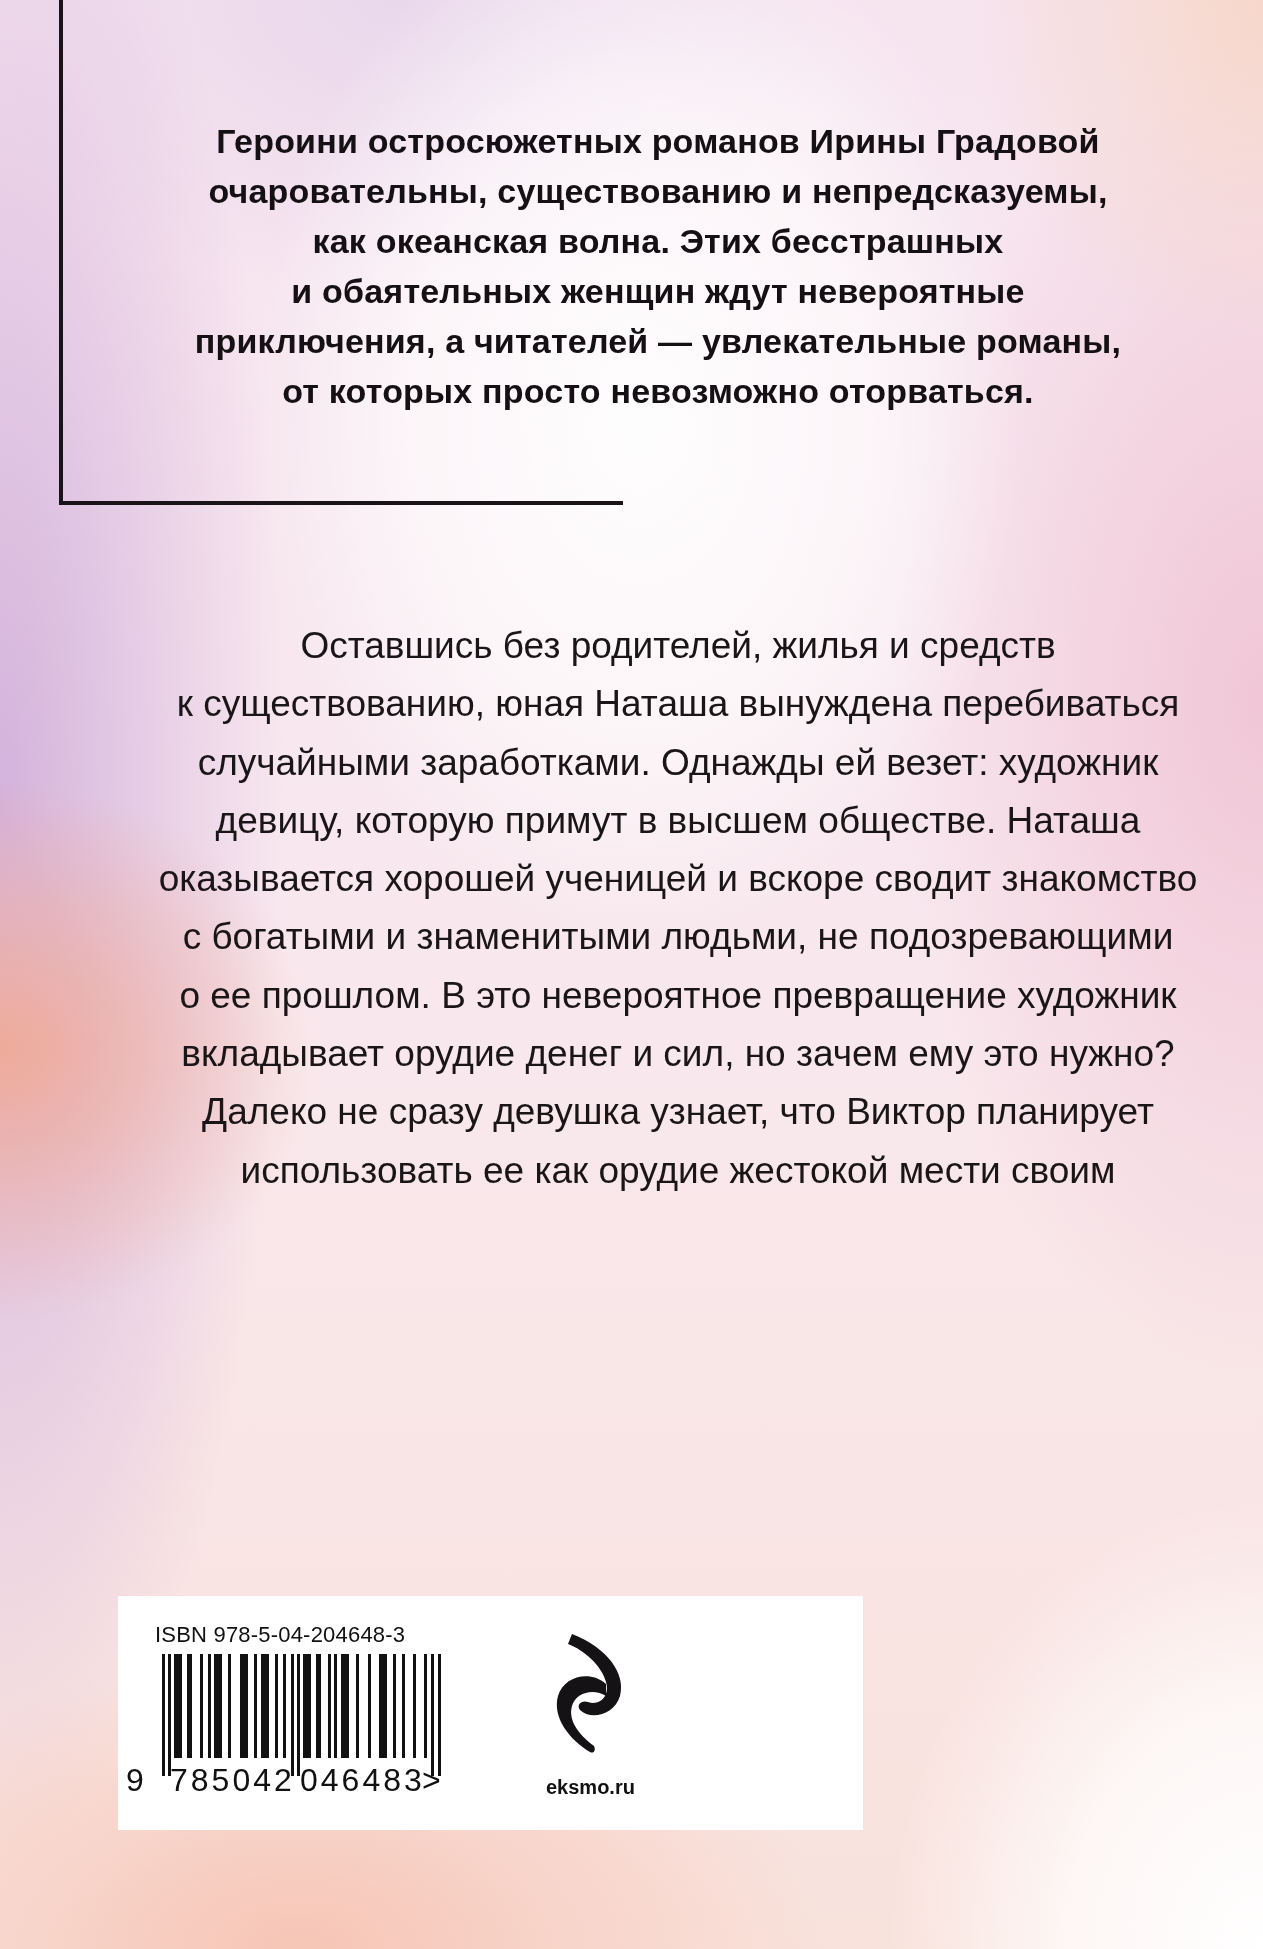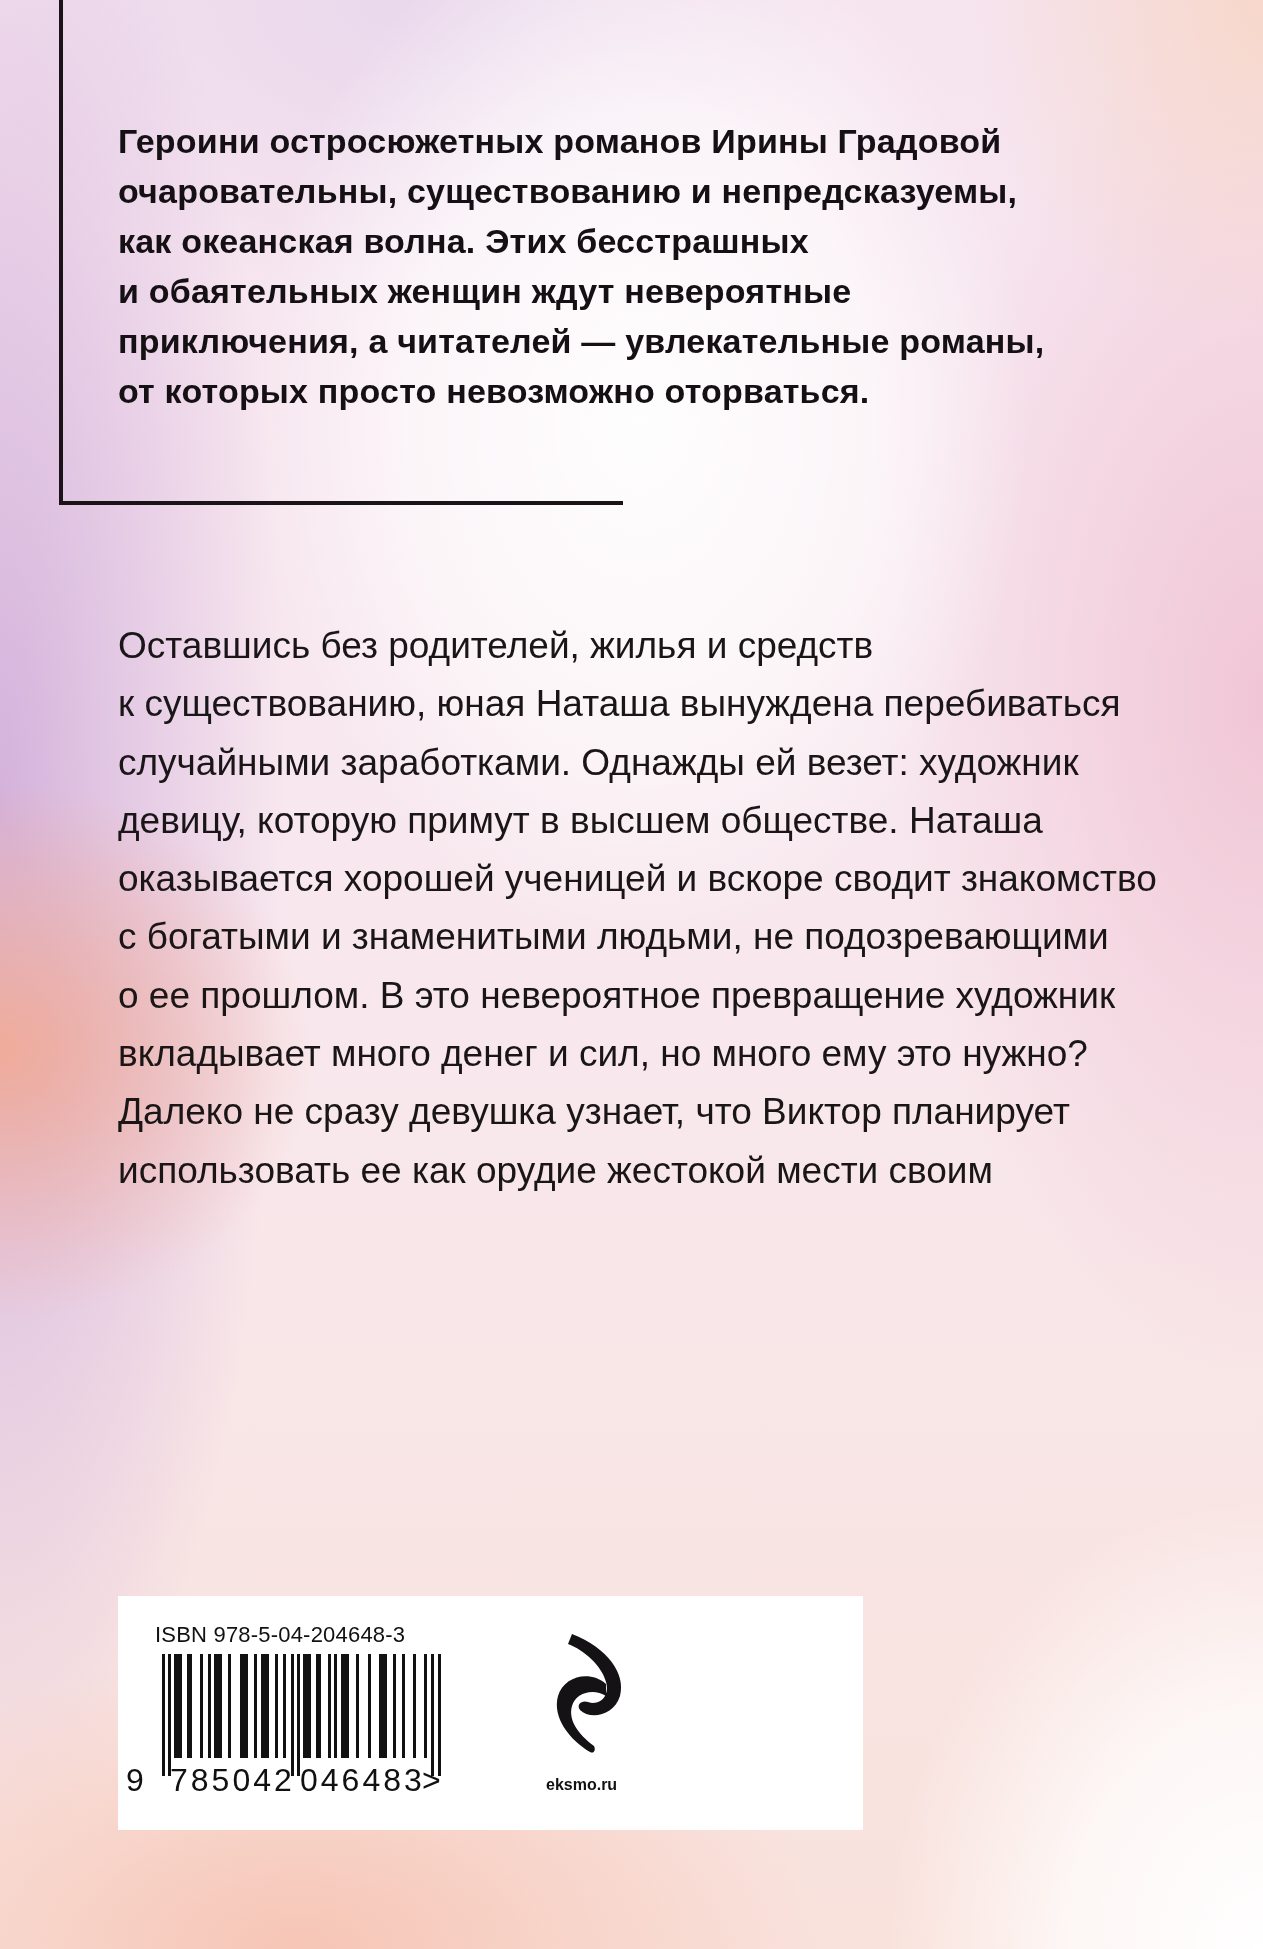--- a/index.html
+++ b/index.html
@@ -32,21 +32,21 @@
   }
   .intro {
     position: absolute; left: 118px; top: 116px; width: 1080px;
     font-family: "Liberation Sans", sans-serif;
     font-weight: bold;
     font-size: 34px;
     line-height: 50px;
     color: #141014;
     letter-spacing: 0.2px;
   }
-  .intro .line, .body .line { display: block; white-space: nowrap; }
+  .intro .line, .body .line { display: block; white-space: nowrap; text-align: center; }
   .body {
     position: absolute; left: 118px; top: 617px; width: 1120px;
     font-family: "Liberation Sans", sans-serif;
     font-size: 37px;
     line-height: 58.3px;
     color: #1a1618;
   }
   .isbn-box {
     position: absolute; left: 118px; top: 1596px; width: 745px; height: 234px;
     background: #ffffff;
@@ -60,21 +60,21 @@
   }
   .barcode-digits {
     position: absolute; left: 8px; top: 166px; font-size: 32px; color: #111; white-space: nowrap;
   }
   .barcode-digits span { position: absolute; top: 0; }
   .logo {
     position: absolute; left: 432px; top: 34px; width: 80px; height: 126px;
   }
   .logo-text {
     position: absolute; left: 428px; top: 180px;
-    font-size: 16px; font-weight: bold; color: #111;
+    font-size: 20px; font-weight: bold; color: #111;
   }
 </style>
 </head>
 <body>
 
 <div class="bg"></div>
 
 <div class="frame-v"></div>
 <div class="frame-h"></div>
 
@@ -88,21 +88,21 @@
 </div>
 
 <div class="body">
   <span class="line">Оставшись без родителей, жилья и средств</span>
   <span class="line">к существованию, юная Наташа вынуждена перебиваться</span>
   <span class="line">случайными заработками. Однажды ей везет: художник</span>
   <span class="line">девицу, которую примут в высшем обществе. Наташа</span>
   <span class="line">оказывается хорошей ученицей и вскоре сводит знакомство</span>
   <span class="line">с богатыми и знаменитыми людьми, не подозревающими</span>
   <span class="line">о ее прошлом. В это невероятное превращение художник</span>
-  <span class="line">вкладывает много денег и сил, но много ему это нужно?</span>
+  <span class="line">вкладывает орудие денег и сил, но зачем ему это нужно?</span>
   <span class="line">Далеко не сразу девушка узнает, что Виктор планирует</span>
   <span class="line">использовать ее как орудие жестокой мести своим</span>
 </div>
 
 <div class="isbn-box">
   <div class="isbn-label">ISBN 978-5-04-204648-3</div>
 
   <svg class="barcode" viewBox="0 0 290 122" preserveAspectRatio="none">
     <g fill="#111">
 

